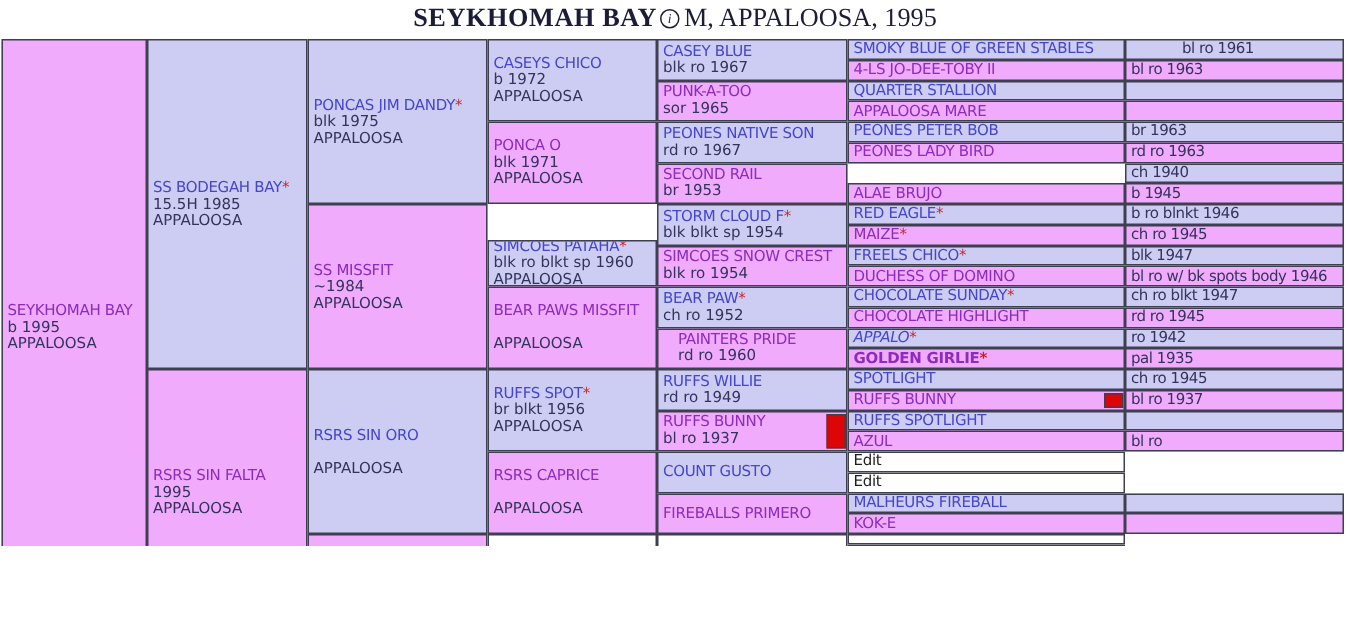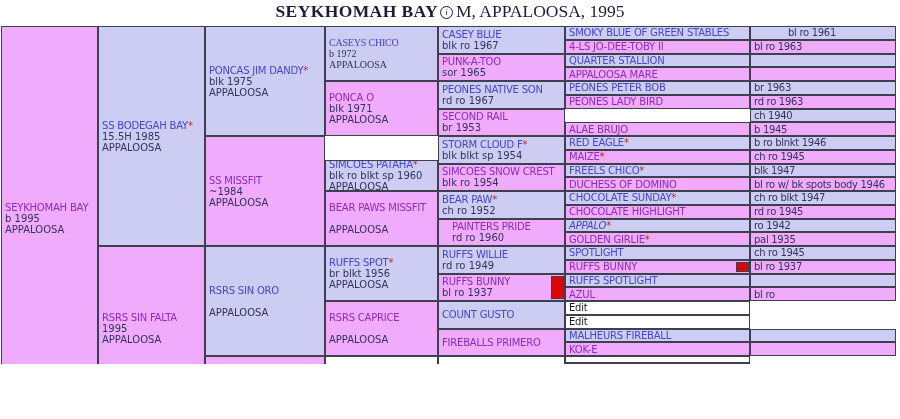--- a/index.html
+++ b/index.html
@@ -67,21 +67,21 @@
       </div>
       <div class="cell bg-s" style="grid-area: 17 / 3 / 25;">
         <span class="nm"><span>RSRS SIN ORO</span></span>
         <div class="ln"></div>
         <div class="ln">APPALOOSA</div>
       </div>
       <div class="cell bg-d" style="grid-area: 25 / 3 / 33;">
         <span class="nm"><span>CHICO PO KI TAZ</span></span>
         <div class="ln">~1985</div>
       </div>
-      <div class="cell bg-s" style="grid-area: 1 / 4 / 5; font-family: Liberation Serif, serif;">
+      <div class="cell bg-s" style="grid-area: 1 / 4 / 5;">
         <span class="nm"><span>CASEYS CHICO</span></span>
         <div class="ln">b 1972</div>
         <div class="ln">APPALOOSA</div>
       </div>
       <div class="cell bg-d" style="grid-area: 5 / 4 / 9;">
         <span class="nm"><span>PONCA O</span></span>
         <div class="ln">blk 1971</div>
         <div class="ln">APPALOOSA</div>
       </div>
       <div class="cell bg-s" style="grid-area: 9 / 4 / 13; margin-top: 24px;">
@@ -196,21 +196,21 @@
       </div>
       <div class="cell bg-s" style="grid-area: 13 / 6 / 14;">
         <span class="nm"><span>CHOCOLATE SUNDAY</span><span class="ast">*</span></span>
       </div>
       <div class="cell bg-d" style="grid-area: 14 / 6 / 15;">
         <span class="nm"><span>CHOCOLATE HIGHLIGHT</span></span>
       </div>
       <div class="cell bg-s" style="grid-area: 15 / 6 / 16; font-style: italic;">
         <span class="nm"><span>APPALO</span><span class="ast">*</span></span>
       </div>
-      <div class="cell bg-d" style="grid-area: 16 / 6 / 17;">
+      <div class="cell bg-d" style="grid-area: 16 / 6 / 17; font-weight: bold;">
         <span class="nm"><span>GOLDEN GIRLIE</span><span class="ast">*</span></span>
       </div>
       <div class="cell bg-s" style="grid-area: 17 / 6 / 18;">
         <span class="nm"><span>SPOTLIGHT</span></span>
       </div>
       <div class="cell bg-d" style="grid-area: 18 / 6 / 19;">
         <span class="nm"><span>RUFFS BUNNY</span></span>
         <div class="marker"></div>
       </div>
       <div class="cell bg-s" style="grid-area: 19 / 6 / 20;">

